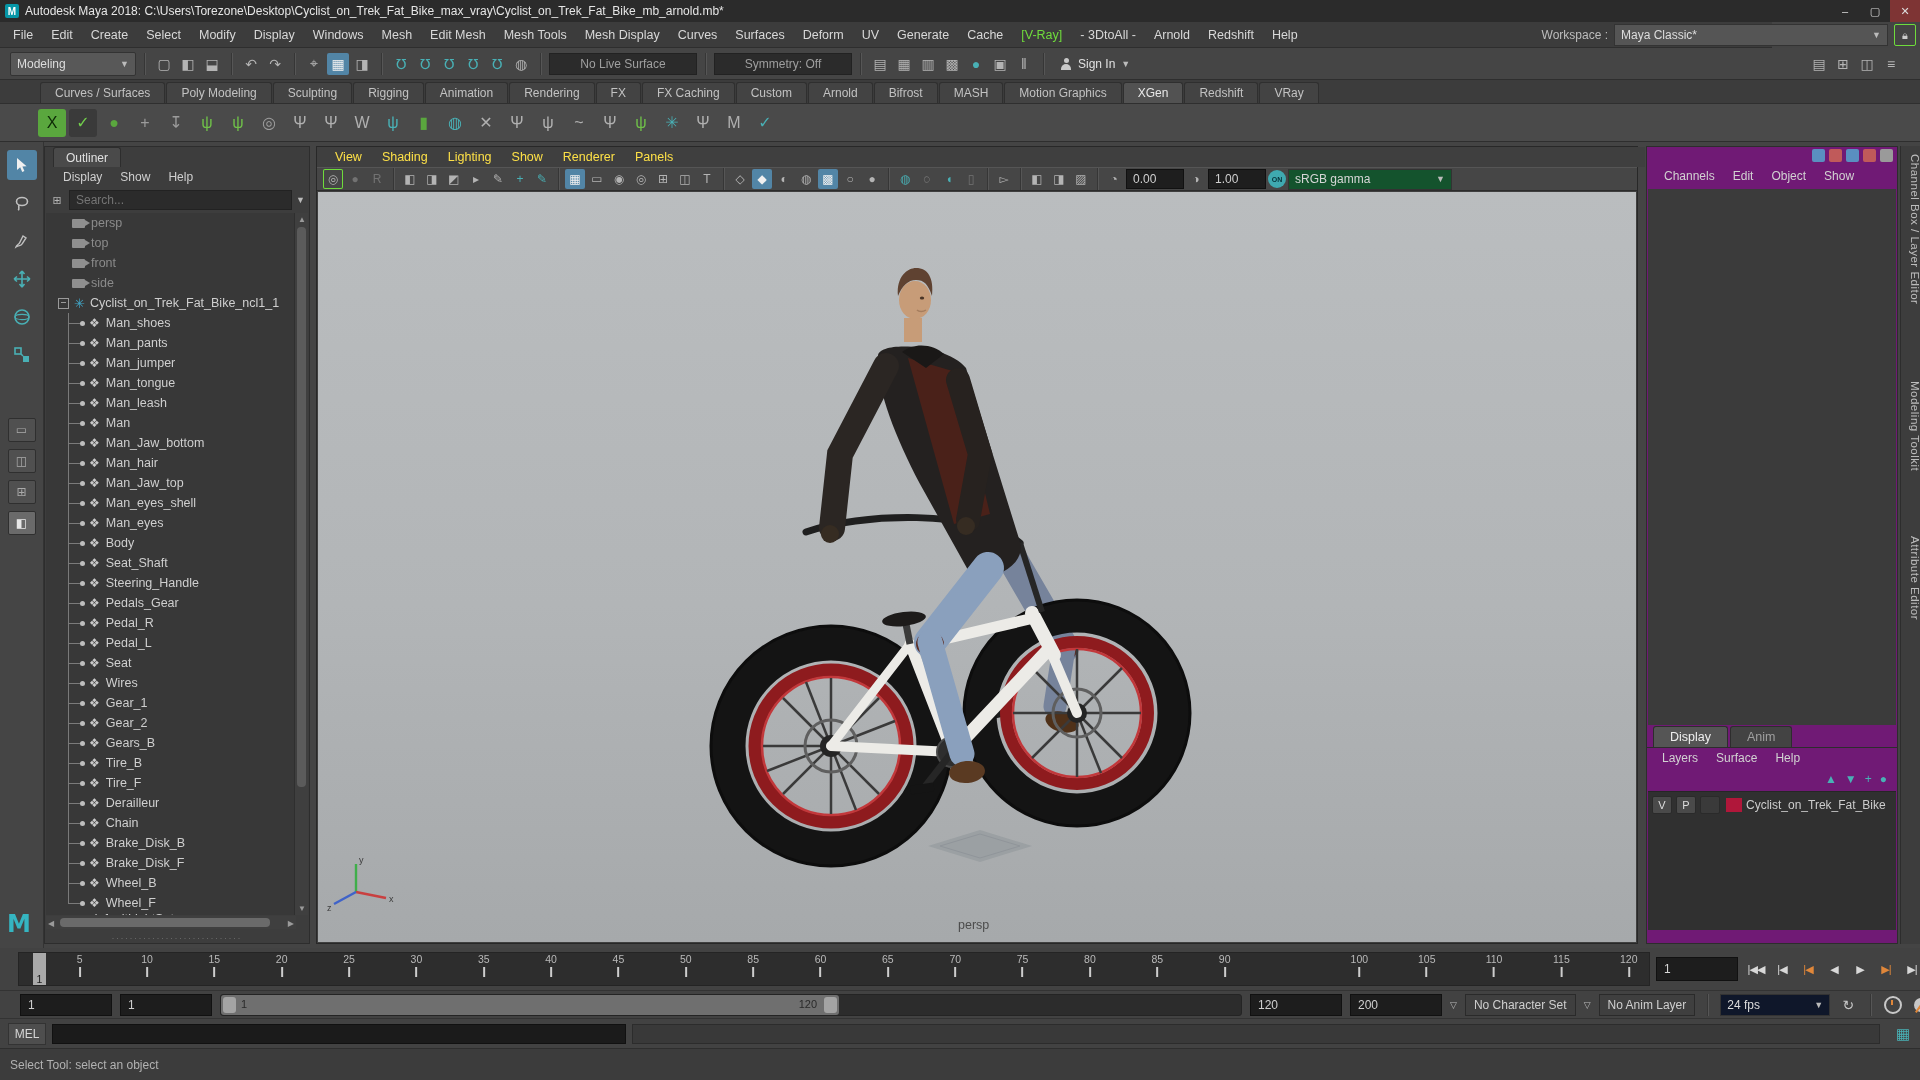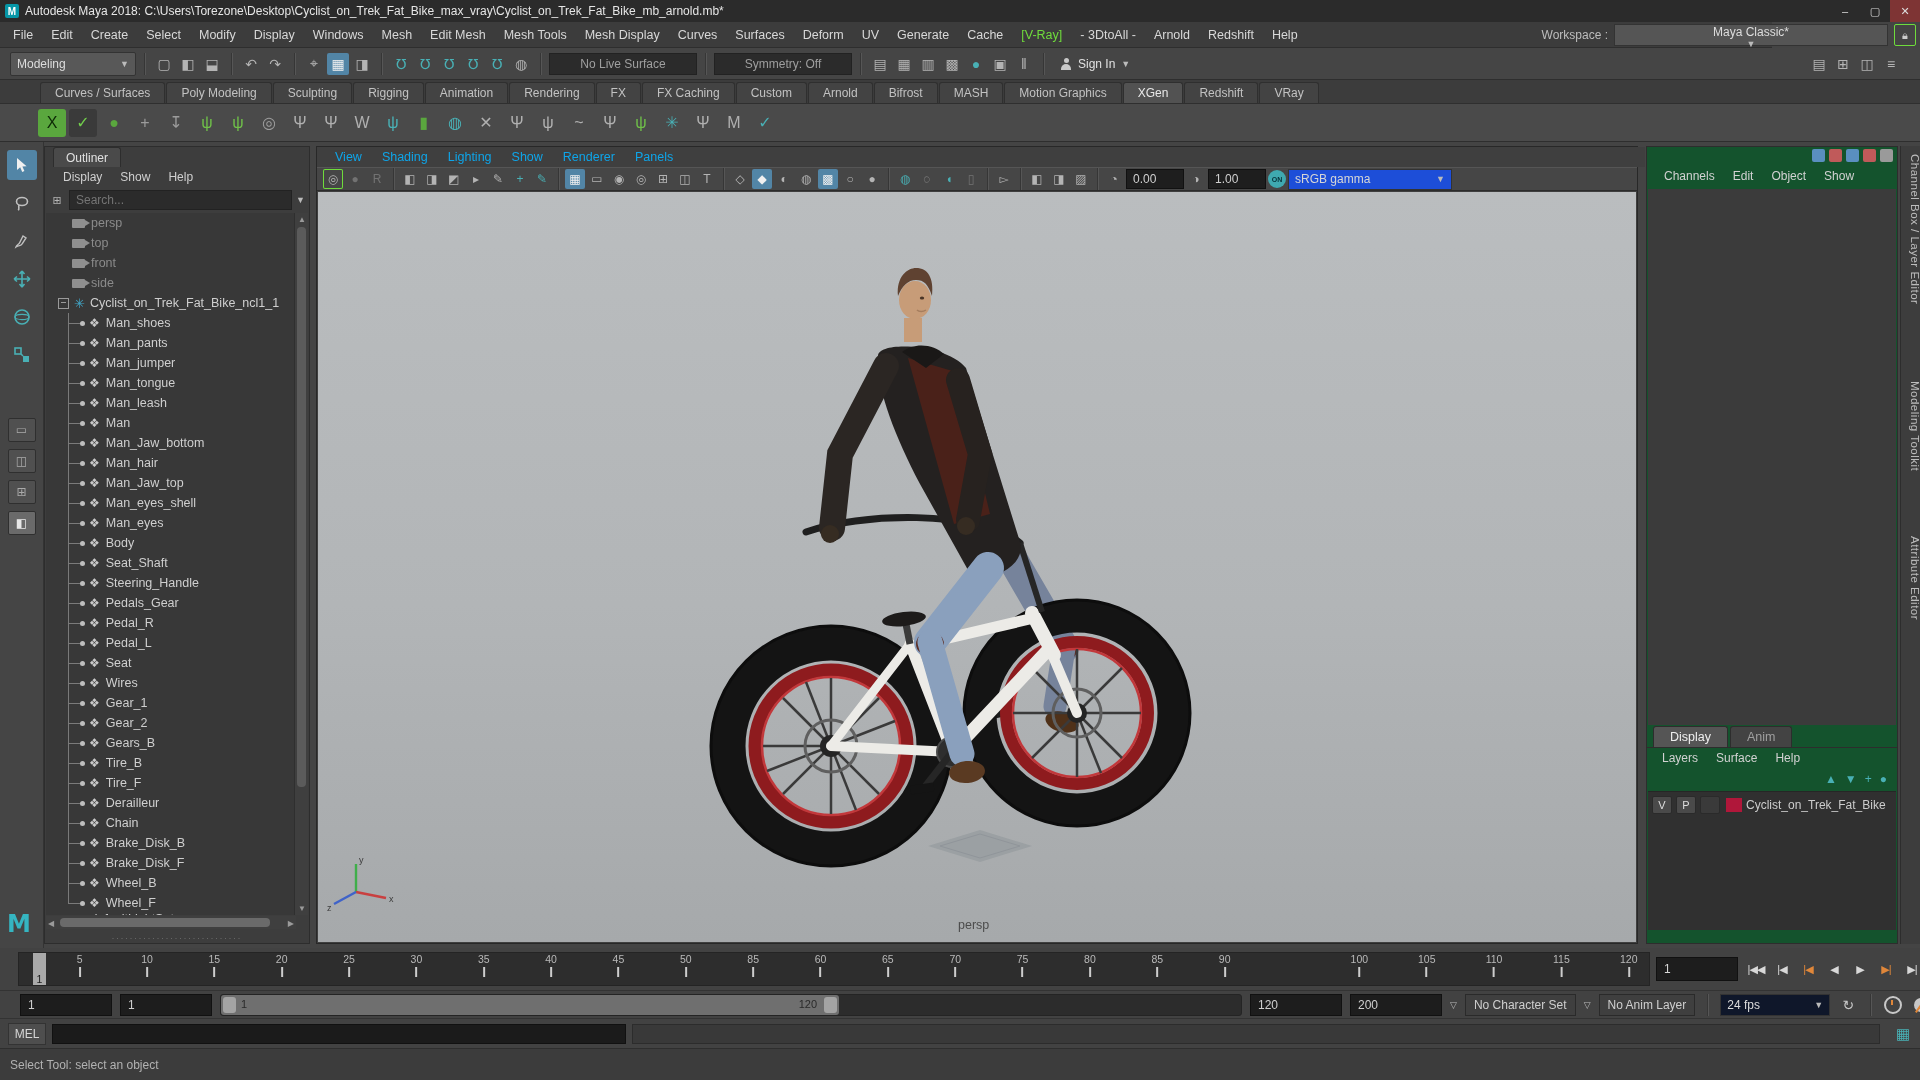--- a/index.html
+++ b/index.html
@@ -8,21 +8,21 @@
   
   #titlebar{left:0;top:0;width:1920px;height:22px;background:#2b2b2b;color:#e6e6e6;display:flex;align-items:center;}
   #maya-logo{width:14px;height:14px;margin:0 6px 0 5px;background:#0696a7;border-radius:2px;color:#fff;font-weight:bold;font-size:10px;display:flex;align-items:center;justify-content:center;}
   #win-controls{position:absolute;right:0;top:0;height:22px;display:flex;}
   .winbtn{width:30px;height:22px;display:flex;align-items:center;justify-content:center;color:#ddd;font-size:11px;}
   .winbtn.close{background:#7e3434;}
   #menubar{left:0;top:22px;width:1772px;height:26px;background:#3c3c3c;border-bottom:1px solid #2e2e2e;display:flex;align-items:center;padding-left:4px;box-sizing:border-box;}
   .menu-item{padding:0 9px;height:100%;display:flex;align-items:center;color:#d8d8d8;font-size:12.5px;}
   .menu-item.accent{color:#6fdc3c;}
   #workspace-area{position:absolute;right:4px;top:22px;height:26px;display:flex;align-items:center;gap:6px;}
-  #workspace-select{width:260px;height:20px;background:#555;border:1px solid #333;display:flex;align-items:center;justify-content:space-between;padding:0 6px;color:#ddd;flex-direction:column;}
+  #workspace-select{width:260px;height:20px;background:#555;border:1px solid #333;display:flex;align-items:center;justify-content:space-between;padding:0 6px;color:#ddd;}
   #workspace-lock{width:20px;height:20px;border:1px solid #6fdc3c;border-radius:2px;display:flex;align-items:center;justify-content:center;color:#ccc;font-size:11px;}
   
   #statusline{left:0;top:48px;width:1920px;height:32px;background:#454545;border-bottom:1px solid #2e2e2e;display:flex;align-items:center;gap:4px;padding-left:10px;box-sizing:border-box;}
   .grip{width:5px;height:24px;background:repeating-linear-gradient(to bottom,#5c5c5c 0 2px,transparent 2px 4px),repeating-linear-gradient(to bottom,#5c5c5c 0 2px,transparent 2px 4px);background-size:2px 100%,2px 100%;background-position:0 0,3px 2px;background-repeat:repeat-y;margin-right:4px;}
   .ico{display:inline-flex;align-items:center;justify-content:center;width:22px;height:22px;color:#b4b4b4;font-size:14px;border-radius:2px;flex:none;}
   .ico.active{background:#5285a6;color:#f0f0f0;}
   .ico.teal{color:#49b0b5;}
   .ico.greenb{box-shadow:inset 0 0 0 1px #6fdc3c;}
   .ico.dim{opacity:.4;}
   .sep{width:1px;height:22px;background:#363636;box-shadow:1px 0 0 #565656;margin:0 4px;flex:none;}
@@ -71,29 +71,29 @@
   .mesh-ico{color:#c9c9c9;font-size:12px;margin-right:6px;flex:none;}
   #ol-vscroll{position:absolute;right:1px;top:66px;width:13px;height:702px;background:#3f3f3f;border-left:1px solid #2f2f2f;}
   #ol-vthumb{position:absolute;left:2px;top:14px;width:9px;height:560px;background:#5b5b5b;border-radius:4px;}
   #ol-hscroll{position:absolute;left:1px;bottom:14px;width:250px;height:13px;background:#3f3f3f;}
   #ol-hthumb{position:absolute;left:14px;top:2px;width:210px;height:9px;background:#6a6a6a;border-radius:4px;}
   .scroll-arrow{position:absolute;font-size:8px;color:#9a9a9a;}
   #ol-dots{position:absolute;left:0;bottom:2px;width:100%;text-align:center;color:#6f6f6f;font-size:9px;letter-spacing:2px;}
   
   #viewport{left:316px;top:4px;width:1322px;height:798px;background:#3f3f3f;border:1px solid #282828;box-sizing:border-box;}
   #vp-menus{position:absolute;left:0;top:0;width:100%;height:20px;display:flex;align-items:center;padding-left:8px;background:#3f3f3f;}
-  .vp-menu{padding:0 10px;color:#0ea5e9;font-size:12.5px;}
+  .vp-menu{padding:0 10px;color:#fde047;font-size:12.5px;}
   #vp-toolbar{position:absolute;left:0;top:20px;width:100%;height:24px;background:#464646;border-top:1px solid #555;border-bottom:1px solid #2c2c2c;display:flex;align-items:center;padding-left:6px;box-sizing:border-box;gap:2px;}
   #vp-toolbar .ico{width:20px;height:20px;font-size:12px;}
   .vpfield{background:#1e1e1e;border:1px solid #111;height:18px;width:44px;display:flex;align-items:center;padding:0 6px;color:#d0d0d0;}
   #on-toggle{width:18px;height:18px;border-radius:50%;background:#3fa9b0;color:#06333a;font-size:7px;font-weight:bold;display:flex;align-items:center;justify-content:center;}
-  #gamma-select{width:150px;height:19px;background:#1d4ed8;border:1px solid #333;display:flex;align-items:center;justify-content:space-between;padding:0 6px;color:#d6d6d6;}
+  #gamma-select{width:150px;height:19px;background:#14532d;border:1px solid #333;display:flex;align-items:center;justify-content:space-between;padding:0 6px;color:#d6d6d6;}
   #canvas{position:absolute;left:1px;top:45px;width:1318px;height:750px;background:linear-gradient(#babdbf,#b2b5b7 55%,#a6a9ab);overflow:hidden;}
   #persp-label{position:absolute;left:640px;top:726px;color:#4c4c4c;font-size:12.5px;}
-  #rightpanel{left:1646px;top:4px;width:252px;height:798px;background:#14532d;border:1px solid #2d2d2d;box-sizing:border-box;}
+  #rightpanel{left:1646px;top:4px;width:252px;height:798px;background:#701a75;border:1px solid #2d2d2d;box-sizing:border-box;}
   #cb-topicons{position:absolute;right:4px;top:2px;display:flex;gap:4px;}
   .cb-mini{width:13px;height:13px;border-radius:2px;}
   #cb-menus{position:absolute;left:0;top:18px;width:100%;height:22px;display:flex;align-items:center;padding-left:8px;box-sizing:border-box;}
   .cb-menu{padding:0 9px;color:#d2d2d2;}
   #cb-area{position:absolute;left:1px;top:42px;width:248px;height:536px;background:#3b3b3b;}
   #layerpanel{position:absolute;left:0;top:578px;width:100%;height:218px;}
   .lp-tab{padding:3px 16px;font-size:12.5px;border:1px solid #2d2d2d;border-bottom:none;border-radius:3px 3px 0 0;background:#434343;color:#9f9f9f;margin-right:2px;}
   .lp-tab.active{background:#555;color:#eee;}
   #lp-tabs{display:flex;padding-left:6px;height:22px;align-items:flex-end;border-bottom:1px solid #2d2d2d;}
   #lp-menus{display:flex;height:20px;align-items:center;padding-left:6px;}

